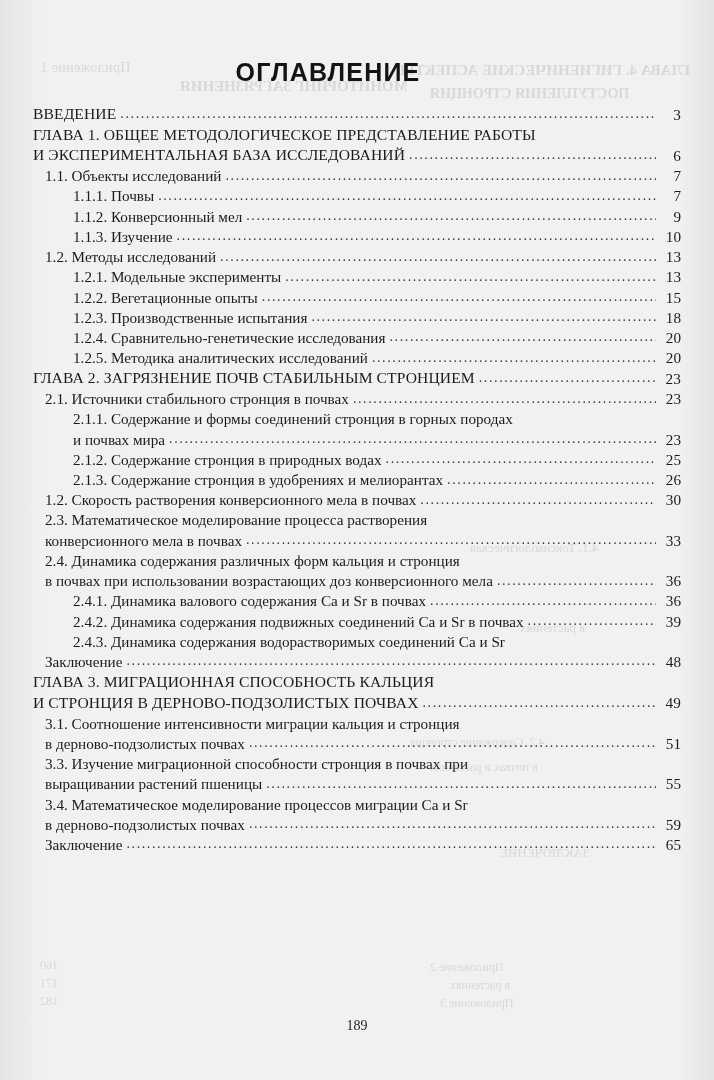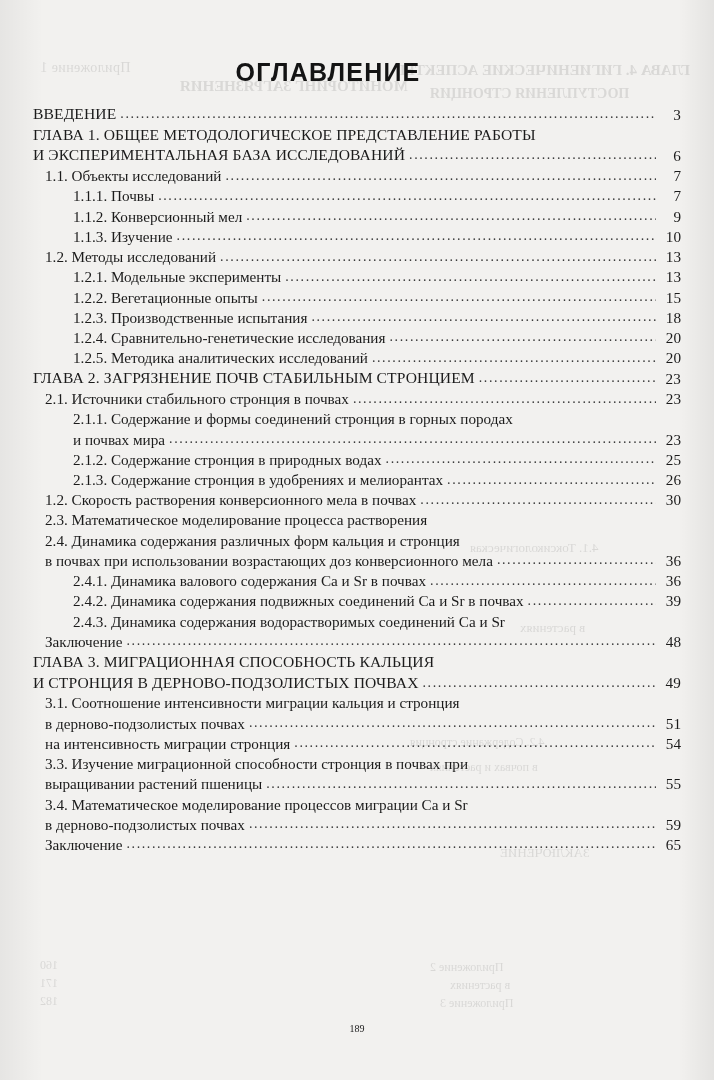--- a/index.html
+++ b/index.html
@@ -121,21 +121,21 @@
   .cont-2 { margin-left: 40px; align-items: flex-end; }
 
   .nodots .dots::before { content: ""; }
 
   .page-number {
     position: absolute;
     bottom: 46px;
     left: 0;
     width: 714px;
     text-align: center;
-    font-size: 10px;
+    font-size: 14px;
     color: #222;
     font-family: "Liberation Serif", serif;
   }
 </style>
 </head>
 <body>
 
 <div class="page">
 
   <span class="ghost g1">Приложение 1</span>
@@ -255,20 +255,25 @@
       <div class="row lvl-1">
         <span class="txt">1.2. Скорость растворения конверсионного мела в почвах</span>
         <span class="dots"></span>
         <span class="pg">30</span>
       </div>
       <div class="row lvl-1 nodots">
         <span class="txt">2.3. Математическое моделирование процесса растворения</span>
         <span class="dots"></span>
         <span class="pg"></span>
       </div>
+      <div class="row cont cont-1">
+        <span class="txt">конверсионного мела в почвах</span>
+        <span class="dots"></span>
+        <span class="pg">33</span>
+      </div>
       <div class="row lvl-1 nodots">
         <span class="txt">2.4. Динамика содержания различных форм кальция и стронция</span>
         <span class="dots"></span>
         <span class="pg"></span>
       </div>
       <div class="row cont cont-1">
         <span class="txt">в почвах при использовании возрастающих доз конверсионного мела</span>
         <span class="dots"></span>
         <span class="pg">36</span>
       </div>
@@ -305,25 +310,20 @@
       <div class="row lvl-1 nodots">
         <span class="txt">3.1. Соотношение интенсивности миграции кальция и стронция</span>
         <span class="dots"></span>
         <span class="pg"></span>
       </div>
       <div class="row cont cont-1">
         <span class="txt">в дерново-подзолистых почвах</span>
         <span class="dots"></span>
         <span class="pg">51</span>
       </div>
-      <div class="row cont cont-1">
-        <span class="txt">на интенсивность миграции стронция</span>
-        <span class="dots"></span>
-        <span class="pg">54</span>
-      </div>
       <div class="row lvl-1 nodots">
         <span class="txt">3.3. Изучение миграционной способности стронция в почвах при</span>
         <span class="dots"></span>
         <span class="pg"></span>
       </div>
       <div class="row cont cont-1">
         <span class="txt">выращивании растений пшеницы</span>
         <span class="dots"></span>
         <span class="pg">55</span>
       </div>

